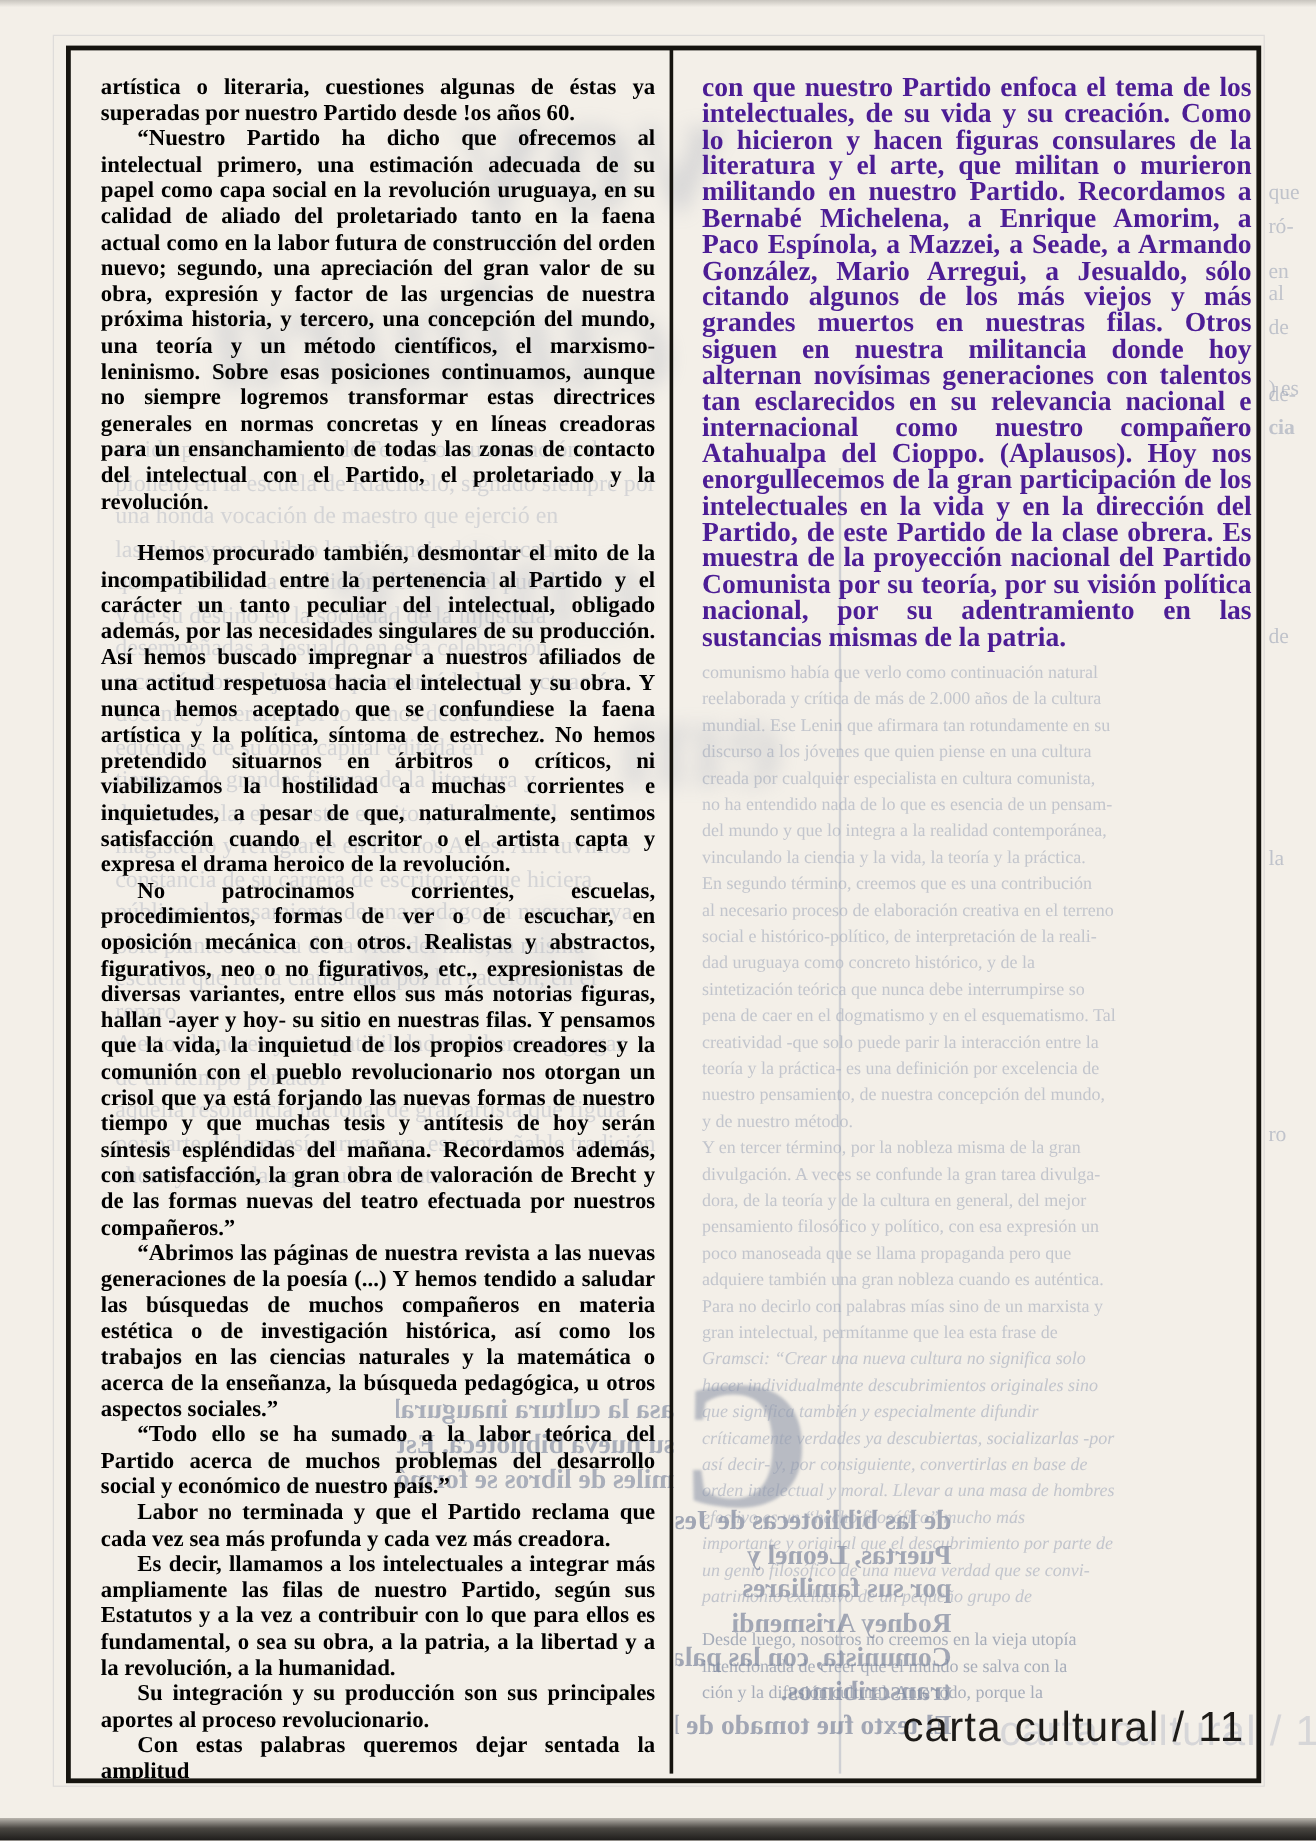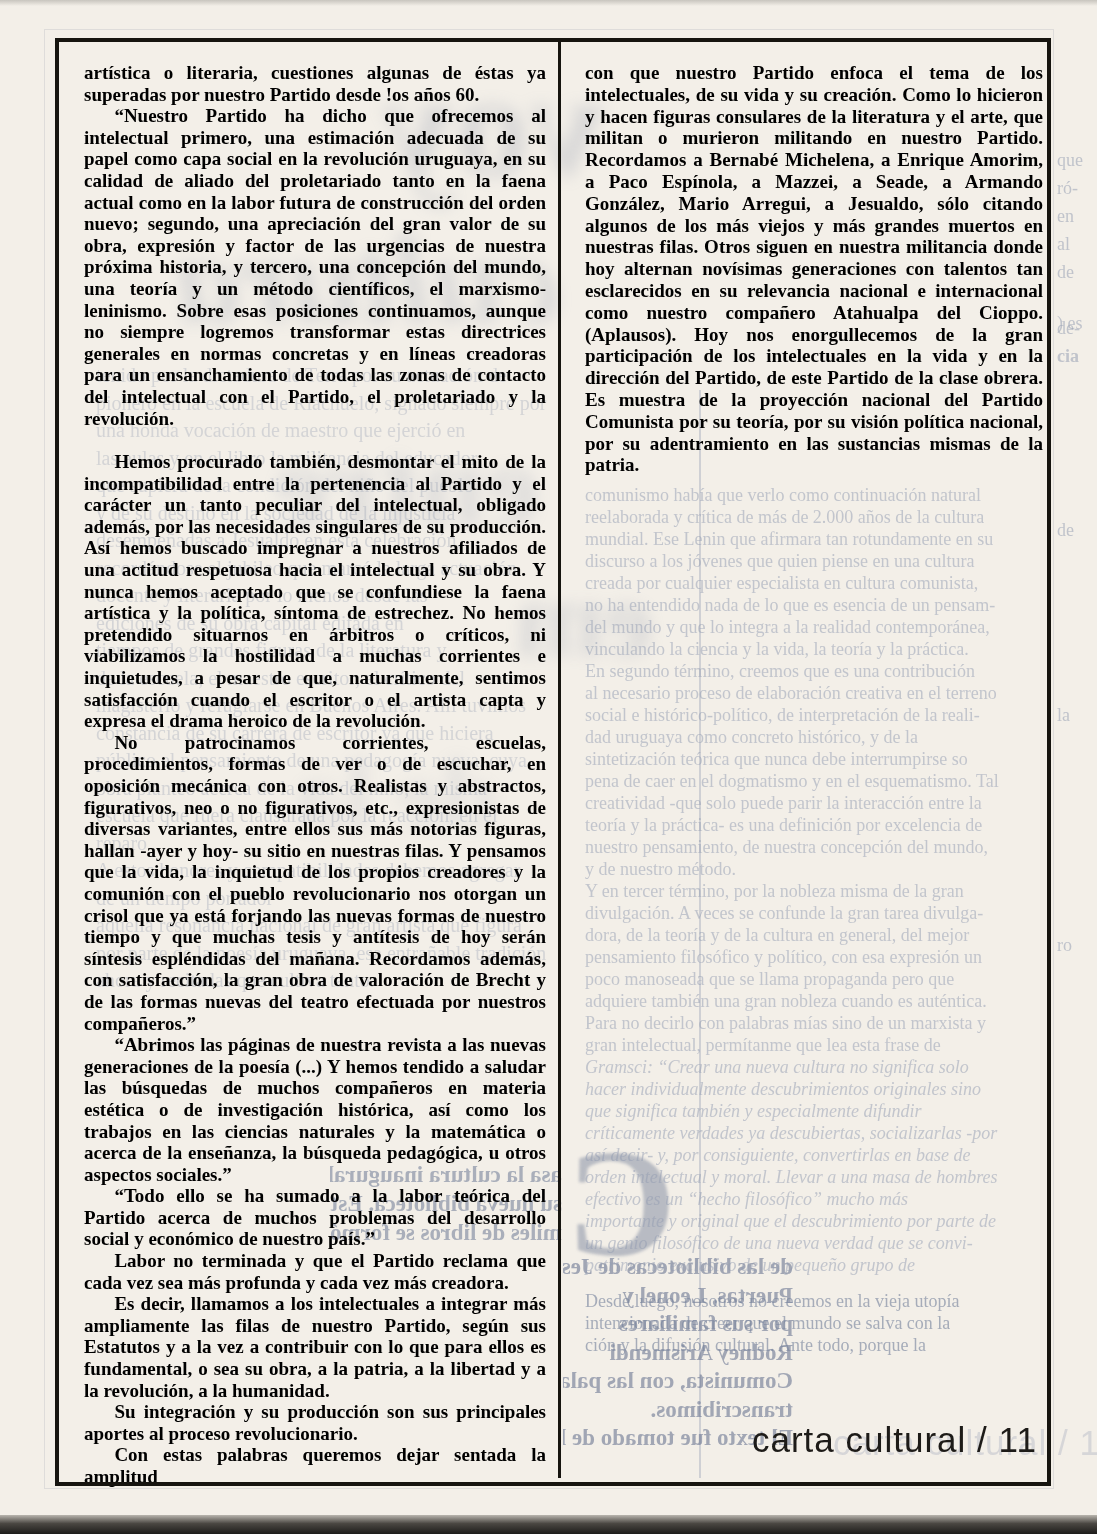--- a/index.html
+++ b/index.html
@@ -15,23 +15,23 @@
         background:rgba(150,158,178,.38);z-index:1;}
 
   .leftcol{position:absolute;left:84px;top:62px;width:462px;z-index:3;
         font-size:19px;line-height:21.6px;text-align:justify;font-weight:700;color:#18161
 3;}
   .leftcol div{text-indent:1.6em;}
   .leftcol div.noind{text-indent:0;}
   .leftcol div.gap{margin-top:22px;}
 
   .rightcol{position:absolute;left:585px;top:62px;width:458px;z-index:3;}
-  .rightcol .dark{font-size:19px;line-height:21.8px;text-align:justify;font-weight:700;color:#000000;}
-
-  .ghostlines{margin-top:8px;font-size:18px;line-height:22px;text-align:justify;
+  .rightcol .dark{font-size:23px;line-height:21.8px;text-align:justify;font-weight:700;color:#4c1d95;}
+
+  .ghostlines{margin-top:8px;font-size:15px;line-height:22px;text-align:justify;
         color:rgba(146,155,177,.50);font-weight:400;filter:blur(.3px);}
   .ghostlines div.it{font-style:italic;}
   .ghostlines div.gap{margin-top:14px;}
   .ghostlines div.dk{color:rgba(118,130,156,.62);}
 
   .leftghost{position:absolute;left:96px;top:362px;width:452px;z-index:1;
         font-size:20px;line-height:27.5px;color:rgba(152,160,180,.34);filter:blur(.3px);}
 
   .blockA{position:absolute;left:330px;top:1160px;width:232px;z-index:2;overflow:hidden;
         line-height:29px;font-size:23px;font-weight:700;color:rgba(108,120,147,.55);
@@ -121,21 +121,21 @@
       <div>por sus familiares</div>
       <div>Rodney Arismendi</div>
       <div>Comunista, con las palab</div>
       <div>transcribimos.</div>
       <div>El texto fue tomado de la</div>
     </div>
 
   <div class="edgefrags">
       <div style="top: 150px;">que</div>
       <div style="top: 178px;">ró-</div>
-      <div style="top: 206px;">en</div>
+      <div style="top: 216px;">en</div>
       <div style="top: 234px;">al</div>
       <div style="top: 262px;">de</div>
       <div style="top: 300px; margin-top: 13px;">) es</div>
       <div style="top: 318px;">de-</div>
       <div style="top: 346px; font-weight: bold;">cia</div>
       <div style="top: 520px;">de</div>
       <div style="top: 705px;">la</div>
       <div style="top: 935px;">ro</div>
     </div>
 

